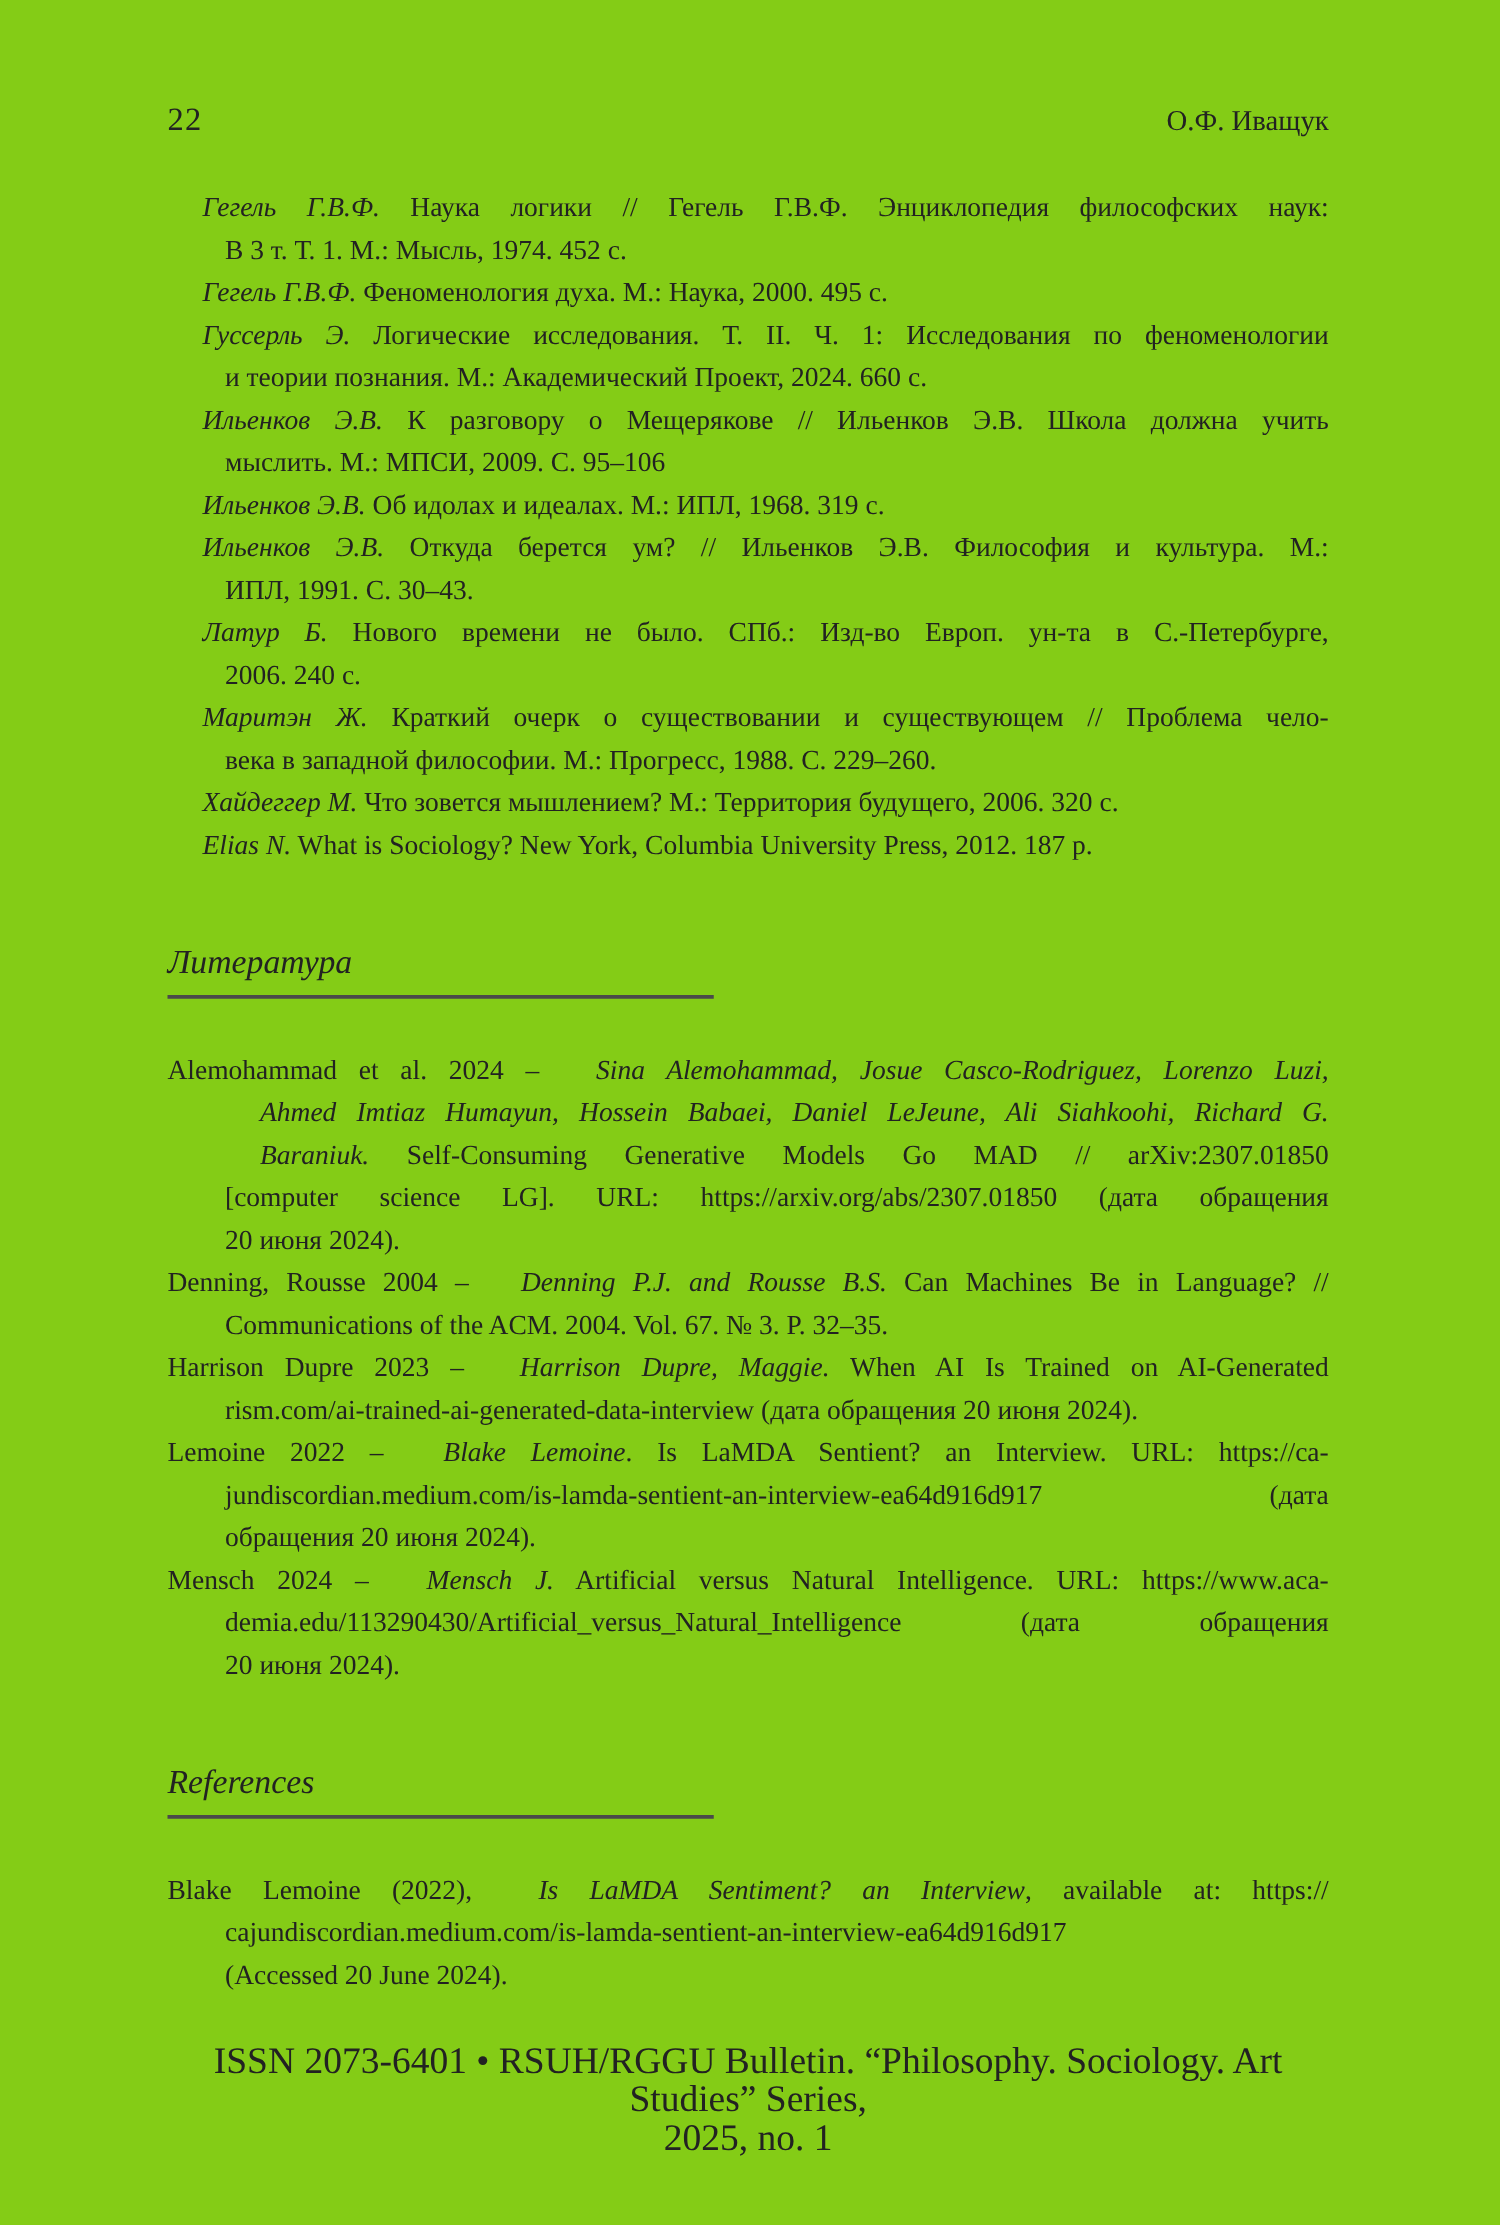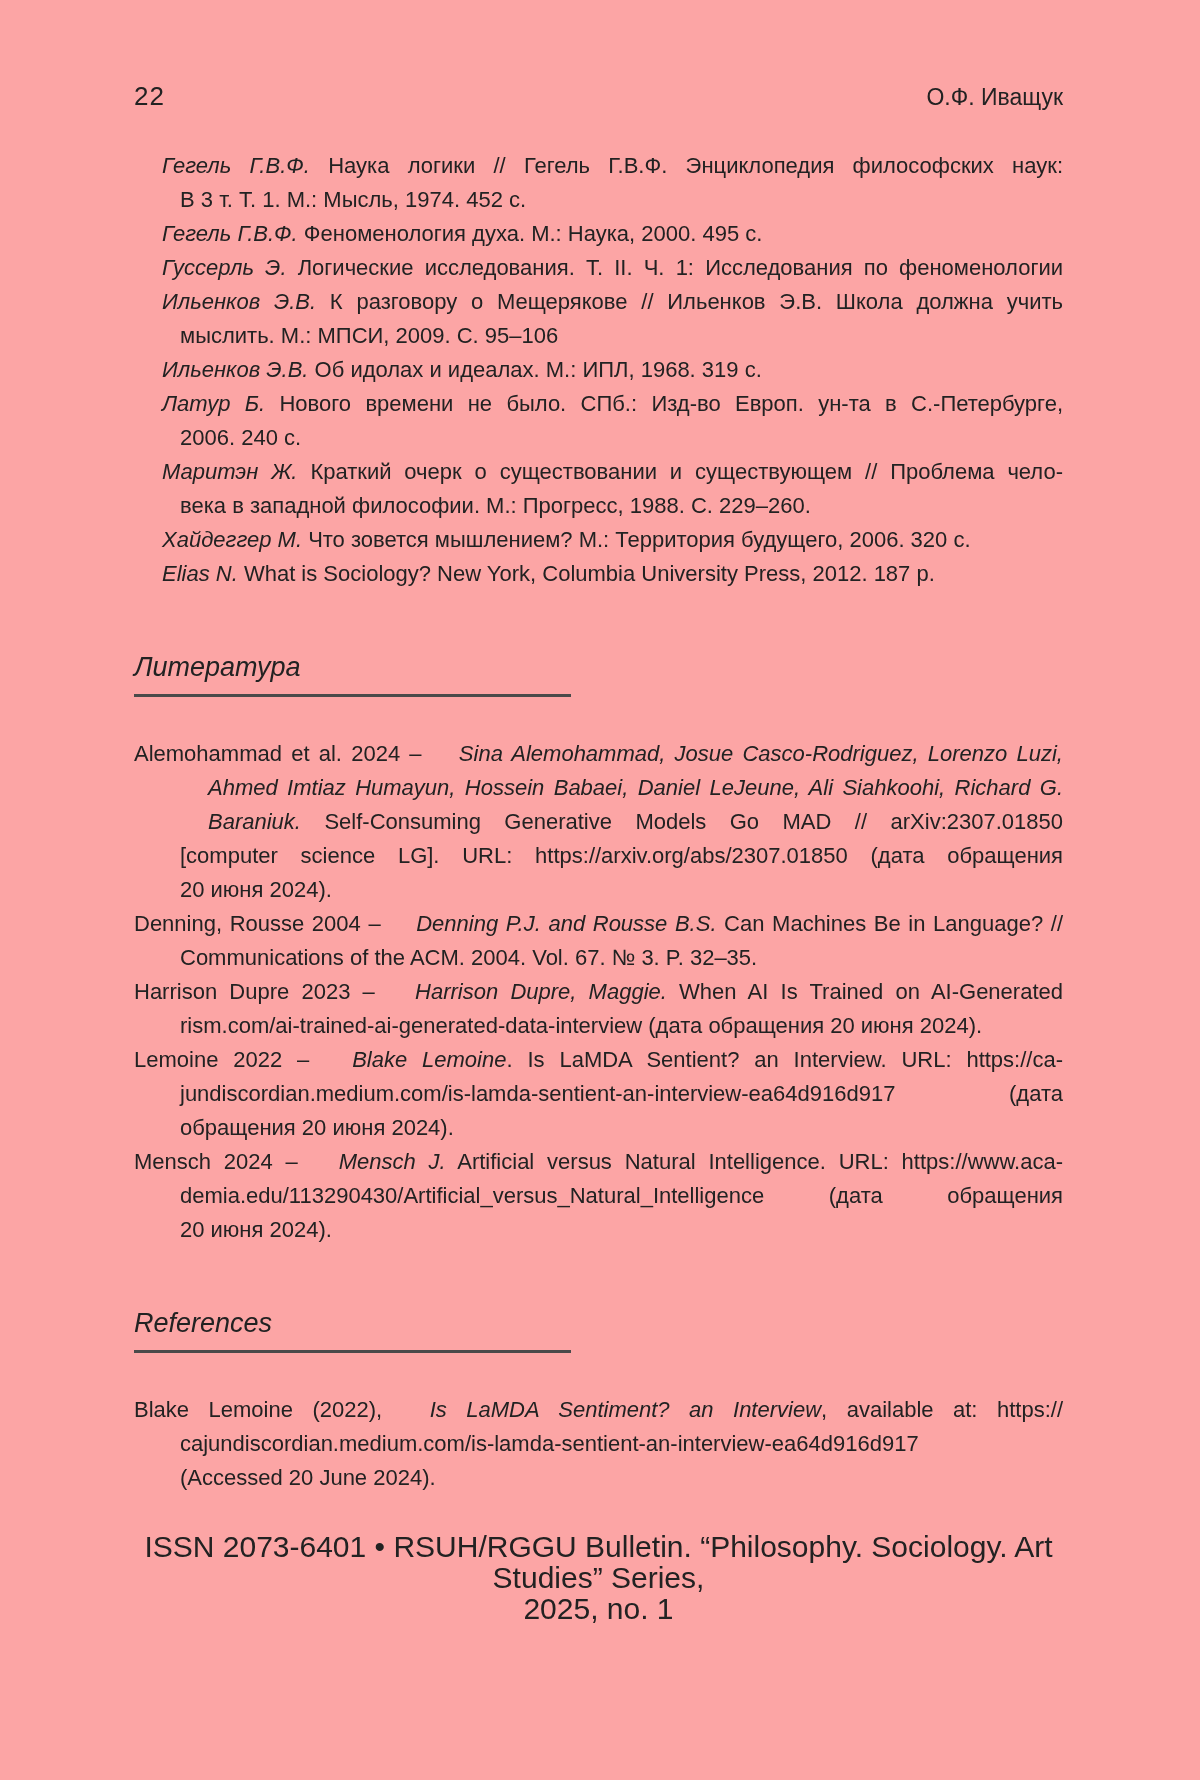--- a/index.html
+++ b/index.html
@@ -1,21 +1,21 @@
 <!DOCTYPE html>
 <html><head>
 <meta charset="utf-8">
 <style>
   html,body{margin:0;padding:0;background:#fdfdfd;}
   .page{
     box-sizing:border-box;
     width:1200px;height:1780px;
     padding:80px 137px 0 134px;
-    background:#fca5a5;
-    font-family:Liberation Sans, sans-serif;
+    background:#84cc16;
+    font-family:Liberation Serif, serif;
     color:#222;
     overflow:hidden;
   }
   .header{display:flex;justify-content:space-between;align-items:baseline;line-height:32px;}
   .page-num{font-size:26px;letter-spacing:1px;}
   .running-head{font-size:23px;}
   .bib{font-size:22px;line-height:34px;}
   .bib-top{margin-top:36px;}
   .entry{margin:0;}
   .line{text-align:justify;text-align-last:justify;}
@@ -41,27 +41,32 @@
   <div class="bib bib-top">
       <div class="entry">
         <div class="line"><em>Гегель Г.В.Ф.</em><span> Наука логики // Гегель Г.В.Ф. Энциклопедия философских наук:</span></div>
         <div class="line indent last"><span>В 3 т. Т. 1. М.: Мысль, 1974. 452 с.</span></div>
       </div>
       <div class="entry">
         <div class="line last"><em>Гегель Г.В.Ф.</em><span> Феноменология духа. М.: Наука, 2000. 495 с.</span></div>
       </div>
       <div class="entry">
         <div class="line"><em>Гуссерль Э.</em><span> Логические исследования. Т. II. Ч. 1: Исследования по феноменологии</span></div>
+        <div class="line indent last"><span>и теории познания. М.: Академический Проект, 2024. 660 с.</span></div>
       </div>
       <div class="entry">
         <div class="line"><em>Ильенков Э.В.</em><span> К разговору о Мещерякове // Ильенков Э.В. Школа должна учить</span></div>
         <div class="line indent last"><span>мыслить. М.: МПСИ, 2009. С. 95–106</span></div>
       </div>
       <div class="entry">
         <div class="line last"><em>Ильенков Э.В.</em><span> Об идолах и идеалах. М.: ИПЛ, 1968. 319 с.</span></div>
+      </div>
+      <div class="entry">
+        <div class="line"><em>Ильенков Э.В.</em><span> Откуда берется ум? // Ильенков Э.В. Философия и культура. М.:</span></div>
+        <div class="line indent last"><span>ИПЛ, 1991. С. 30–43.</span></div>
       </div>
       <div class="entry">
         <div class="line"><em>Латур Б.</em><span> Нового времени не было. СПб.: Изд-во Европ. ун-та в С.-Петербурге,</span></div>
         <div class="line indent last"><span>2006. 240 с.</span></div>
       </div>
       <div class="entry">
         <div class="line"><em>Маритэн Ж.</em><span> Краткий очерк о существовании и существующем // Проблема чело-</span></div>
         <div class="line indent last"><span>века в западной философии. М.: Прогресс, 1988. С. 229–260.</span></div>
       </div>
       <div class="entry">

